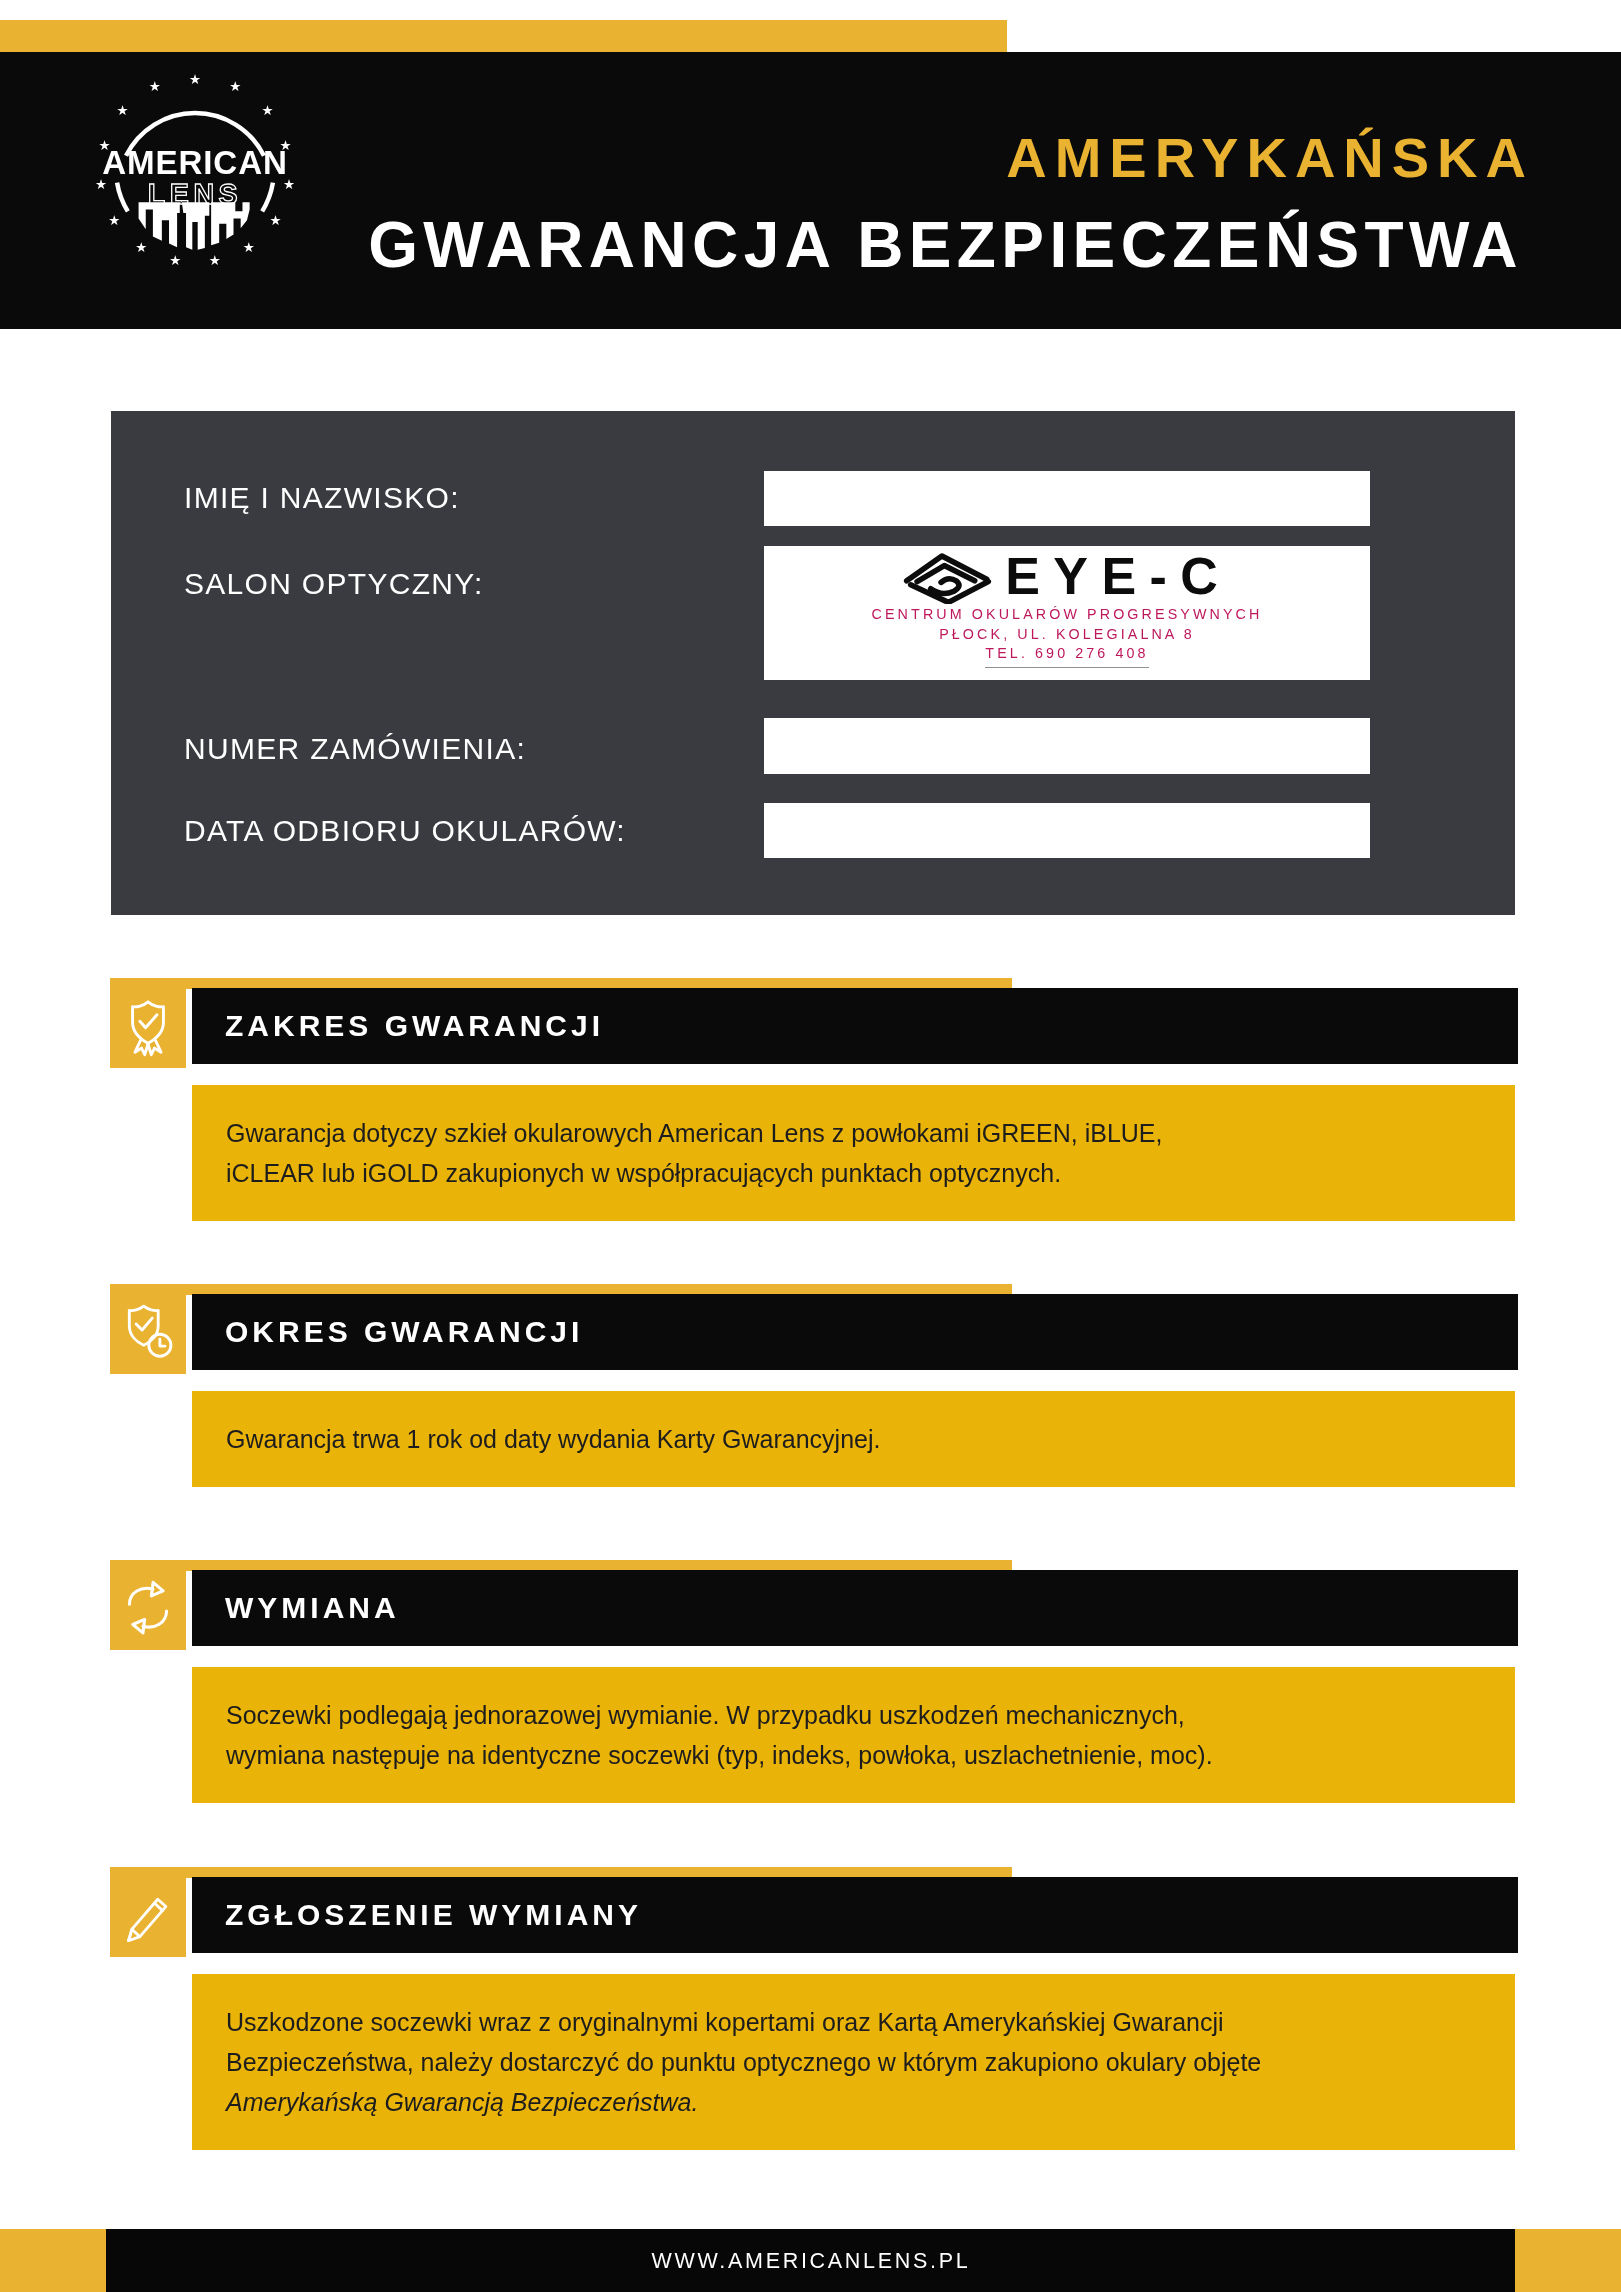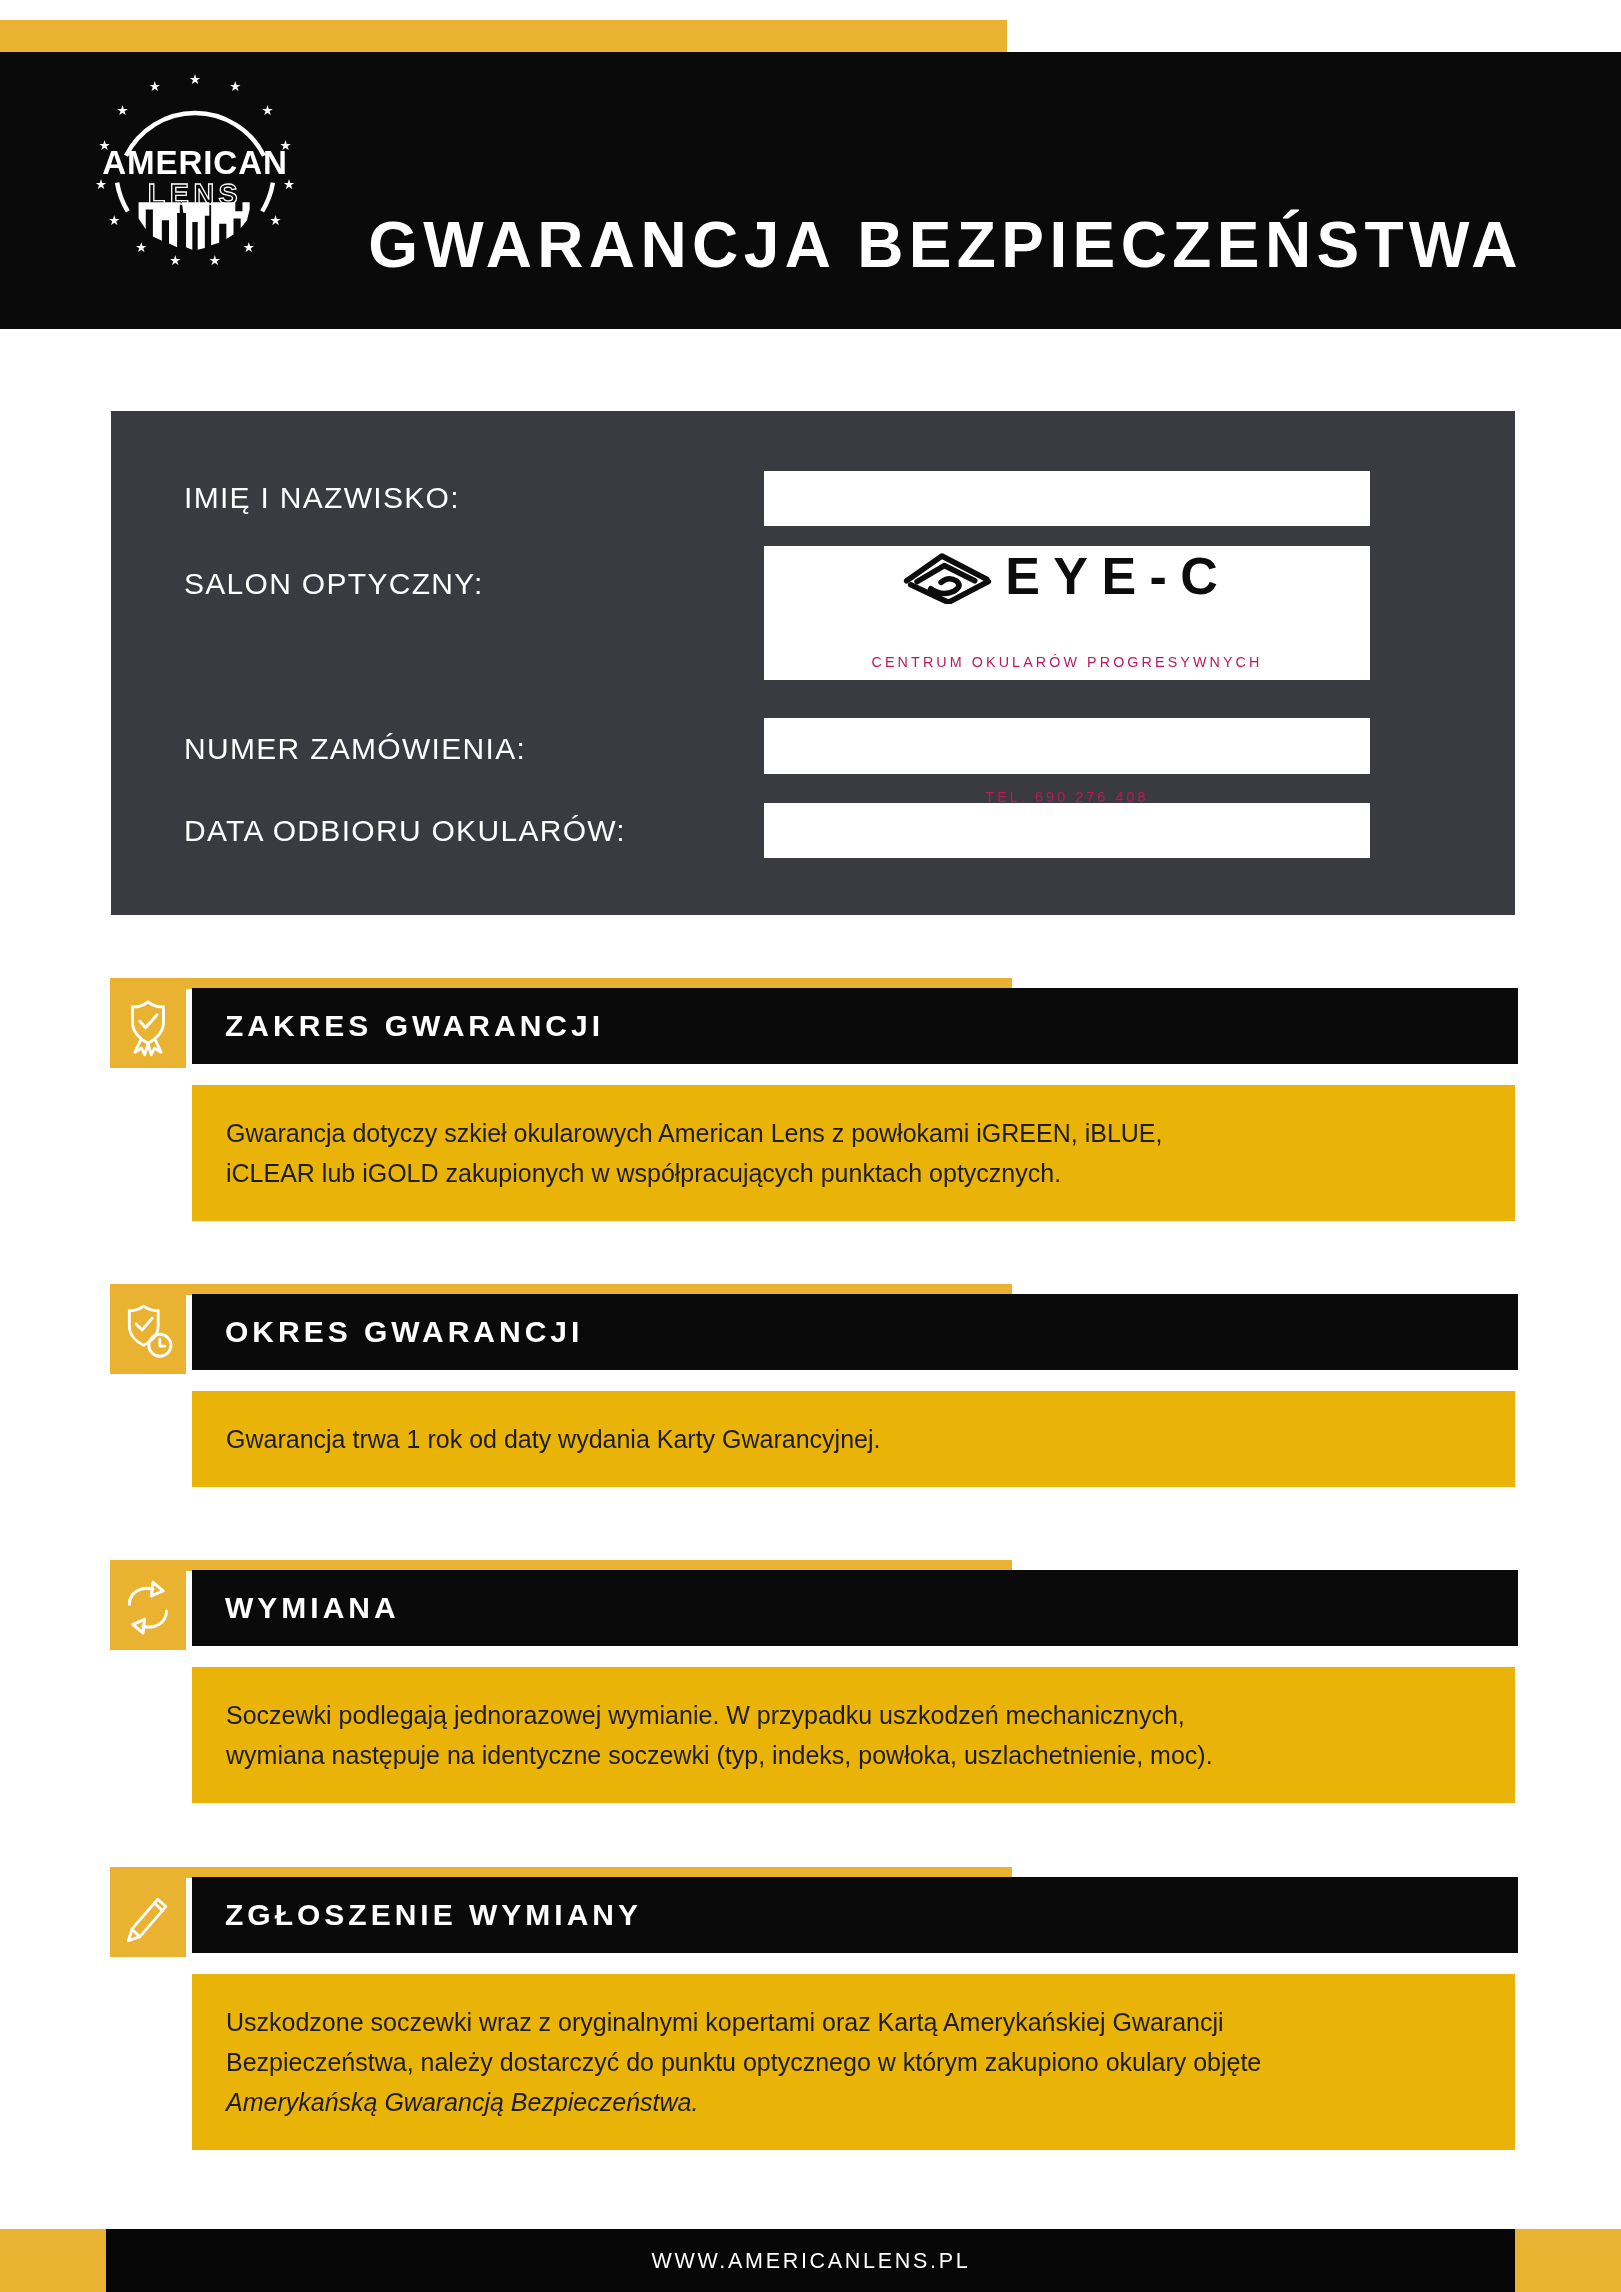--- a/index.html
+++ b/index.html
@@ -23,21 +23,21 @@
   .form-panel{position:absolute;left:111px;top:411px;width:1404px;height:504px;background:#393B41;}
   .form-label{
     position:absolute;left:73px;color:#ffffff;font-size:30px;font-weight:400;
     letter-spacing:1.3px;white-space:nowrap;height:39px;line-height:39px;
   }
   .lbl-1{top:67px;} .lbl-2{top:153px;} .lbl-3{top:318px;} .lbl-4{top:400px;}
   .form-input{position:absolute;left:653px;width:606px;background:#ffffff;}
   .inp-1{top:60px;height:55px;} .inp-3{top:307px;height:56px;} .inp-4{top:392px;height:55px;}
   .salon-card{
     position:absolute;left:653px;top:135px;width:606px;height:134px;background:#ffffff;
-    display:flex;flex-direction:column;align-items:center;justify-content:flex-start;gap:48px;
+    display:flex;flex-direction:column;align-items:center;justify-content:flex-start;
   }
   .salon-row{display:flex;align-items:center;justify-content:center;margin-top:1.8px;}
   .salon-name{
     color:#0c0c0c;font-size:52px;font-weight:800;letter-spacing:13.4px;line-height:57px;margin-left:5.4px;
   }
   .salon-line{color:#be185d;font-size:14.3px;letter-spacing:3.1px;line-height:19.7px;text-align:center;}
   .salon-tel{border-bottom:1.8px solid #8f8f8f;padding-bottom:2.7px;}
   
   .section{position:absolute;left:110px;width:1408px;}
   .sec-1{top:978px;} .sec-2{top:1284px;} .sec-3{top:1560px;} .sec-4{top:1867px;}
@@ -98,20 +98,21 @@
       <path d="M 28 128 A 88 88 0 0 0 40 160" fill="none" stroke="#ffffff" stroke-width="5"></path>
       <path d="M 202 128 A 88 88 0 0 1 190 160" fill="none" stroke="#ffffff" stroke-width="5"></path>
       <text x="115" y="118" fill="#ffffff" font-family="Liberation Sans, DejaVu Sans, sans-serif" font-size="37" font-weight="bold" text-anchor="middle" letter-spacing="1">AMERICAN</text>
       <text x="115" y="152" fill="none" stroke="#ffffff" stroke-width="1.4" font-family="Liberation Sans, DejaVu Sans, sans-serif" font-size="32" font-weight="bold" text-anchor="middle" letter-spacing="5">LENS</text>
       <path fill="#ffffff" d="M52 150 L52 168 L60 180 L60 158 L68 158 L68 188 L78 193 L78 170 L86 170 L86 196 L95 200
            L95 162 L98 162 L98 152 L100 148 L102 162 L105 162 L105 200 L112 203 L112 172 L118 172
            L118 203 L126 201 L126 165 L131 165 L131 150 L133 150 L133 198 L142 195 L142 174 L150 174
            L150 191 L158 186 L158 168 L166 168 L166 179 L173 170 L176 158 L176 150 L168 150 L168 160
            L160 160 L160 150 Z"></path>
     </svg>
+    <div class="title-accent">AMERYKAŃSKA</div>
     <div class="title-main">GWARANCJA BEZPIECZEŃSTWA</div>
   </div>
 
   <div class="form-panel">
     <div class="form-label lbl-1">IMIĘ I NAZWISKO:</div>
     <div class="form-label lbl-2">SALON OPTYCZNY:</div>
     <div class="form-label lbl-3">NUMER ZAMÓWIENIA:</div>
     <div class="form-label lbl-4">DATA ODBIORU OKULARÓW:</div>
 
     <div class="form-input inp-1"></div>

